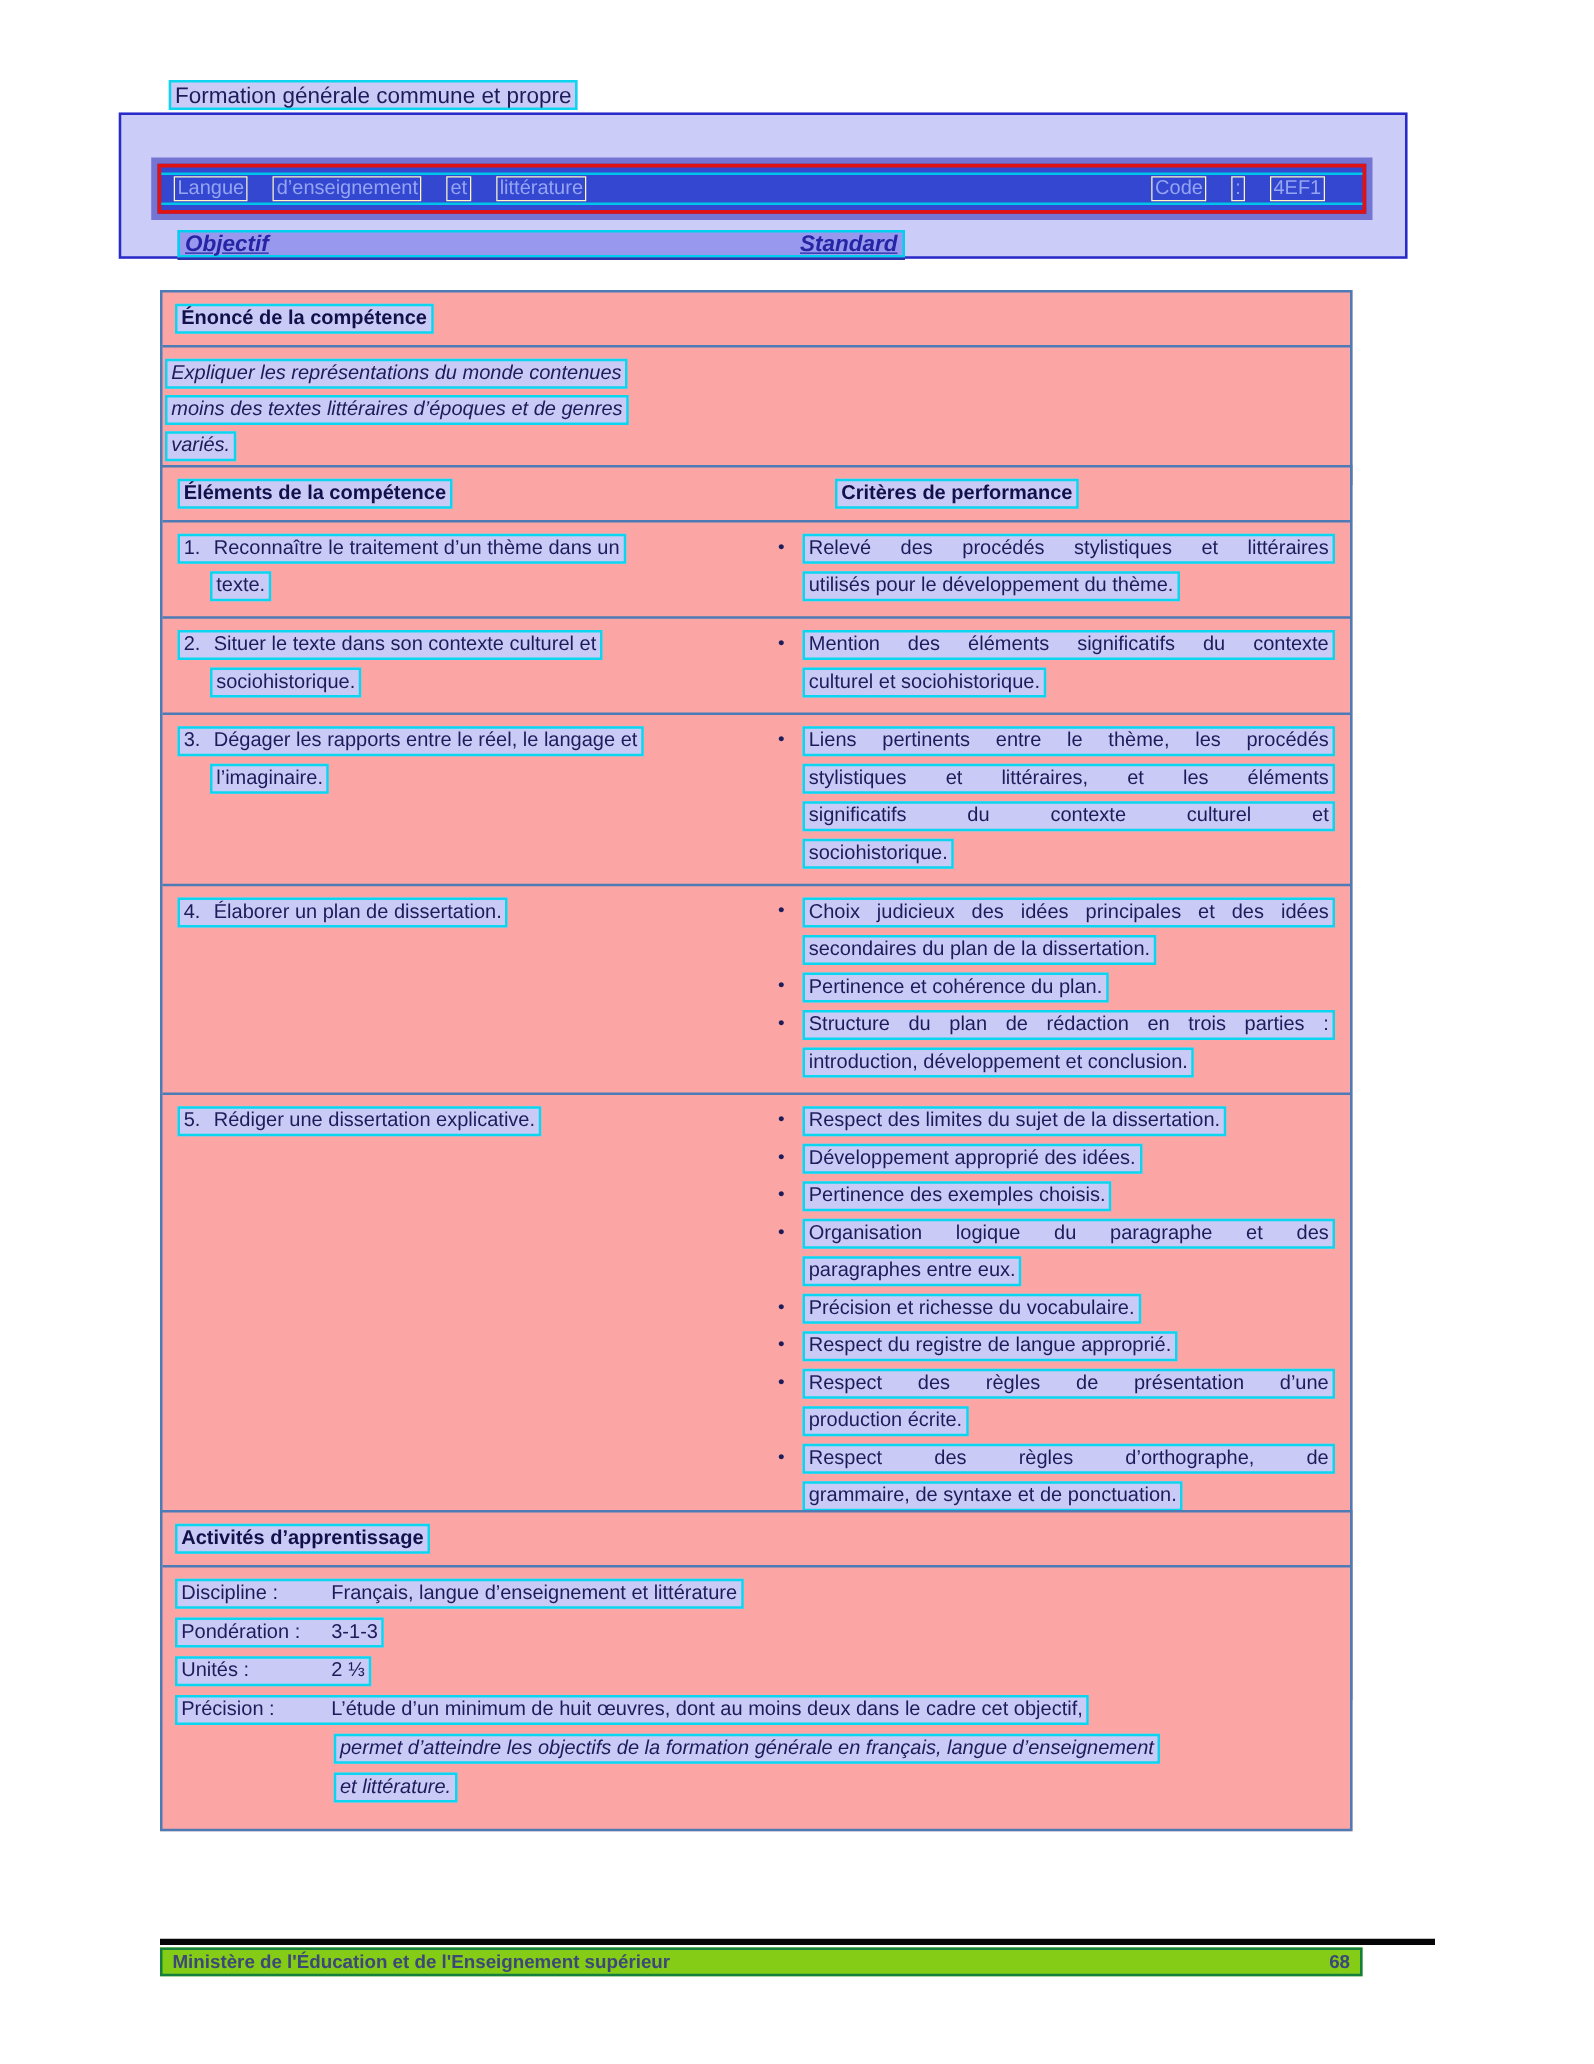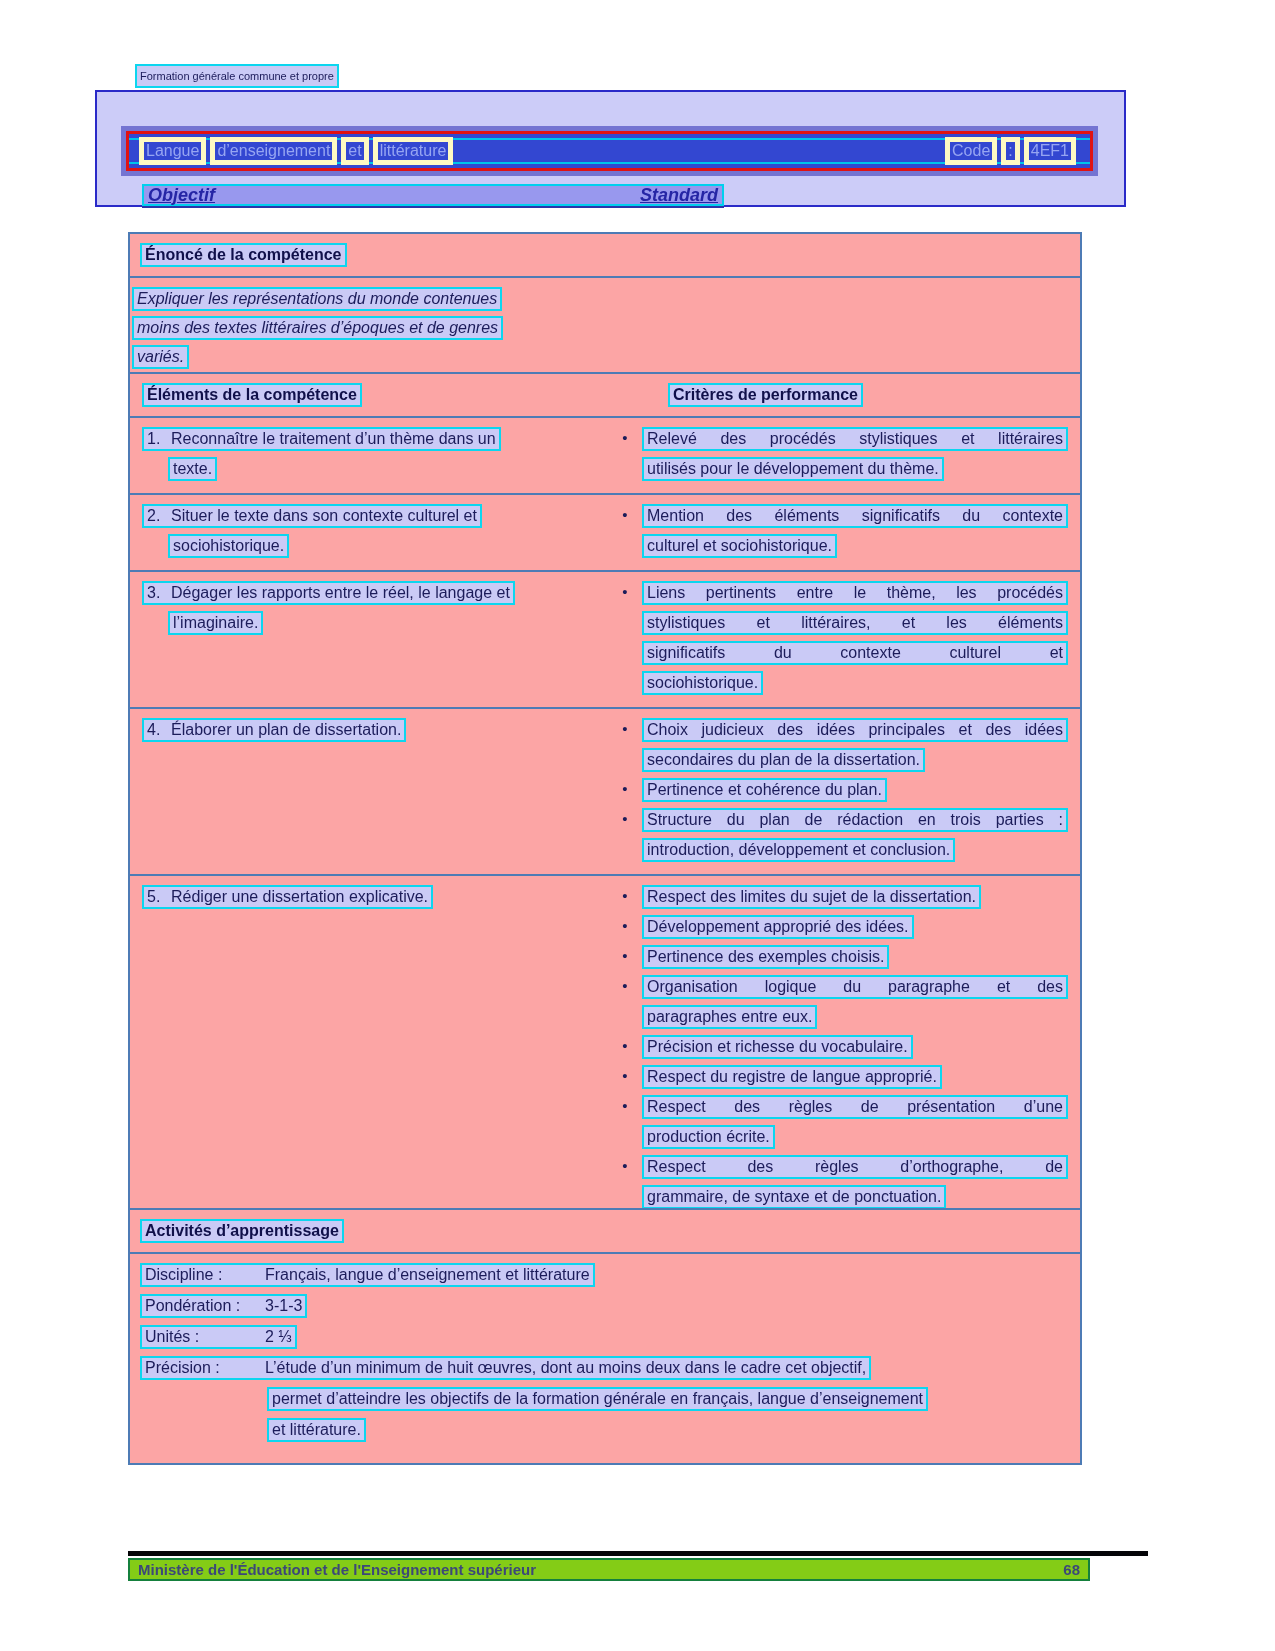--- a/index.html
+++ b/index.html
@@ -13,21 +13,21 @@
     border:2px solid #0cd6ef;
     padding:0 3px;
     line-height:20px;
     font-size:16px;
   }
   .fit { display:inline-block; }
   .b { font-weight:bold; color:#10104a; }
 
   
   .top-label { position:absolute; left:135px; top:64px; }
-  .top-label .hl { font-size:11px; }
+  .top-label .hl { font-size:18px; }
 
   
   .header-box {
     position:absolute; left:95px; top:90px; width:1031px; height:117px;
     background:#ccccf8; border:2px solid #2a2ac8; box-sizing:border-box;
   }
   .band {
     position:absolute; left:24px; top:34px; width:977px; height:50px;
     background:#7474d2;
   }
@@ -37,21 +37,21 @@
   }
   .cyan-band {
     position:absolute; left:0; right:0; top:4px; bottom:4px;
     border-top:2px solid #00c4ea; border-bottom:2px solid #00c4ea;
   }
   .bar-inner {
     position:absolute; left:0; right:0; top:0; bottom:0;
     display:flex; justify-content:space-between; align-items:center;
     padding:0 10px; color:#96a5f2; font-size:16px;
   }
-  .w { border:5px solid #fef9c3; padding:0 2px; margin-right:4px; display:inline-block; line-height:18px; }
+  .w { border:1px solid #fef9c3; padding:0 2px; margin-right:20px; display:inline-block; line-height:18px; }
 
   .obj-strip {
     position:absolute; left:45px; top:92px; width:582px; height:22px;
     box-sizing:border-box;
     background:#9898ee; border:2px solid #00d0ee;
     display:flex; justify-content:space-between; align-items:center;
     padding:0 4px;
     font-weight:bold; font-style:italic; font-size:18px; color:#2525a5;gap:32px;
   }
   .obj-strip span { text-decoration:underline; }
@@ -88,21 +88,21 @@
   .crit-lines { flex:1; min-width:0; }
   .cl { display:block; width:fit-content; margin-bottom:6px; }
   .cl.j { width:auto; text-align:justify; text-align-last:justify; }
 
   
   .activites { top:1208px; }
   .act-body { padding:9px 4px 14px 10px; }
   .act-line { margin-bottom:7px; }
   .act-line .hl { display:inline-block; }
   .act-label { display:inline-block; width:120px; }
-  .act-cont { margin-left:127px; }
+  .act-cont { margin-left:127px;font-style:italic; }
 
   
   .f-rule { position:absolute; left:128px; top:1551px; width:1020px; height:5px; background:#050508; }
   .f-strip {
     position:absolute; left:128px; top:1558px; width:962px; box-sizing:border-box;
     background:#84cc16; border:2px solid #15803d;
     display:flex; justify-content:space-between; align-items:center;
     padding:1px 8px; font-weight:bold; color:#3c4878; font-size:15px;
   }
 </style>

